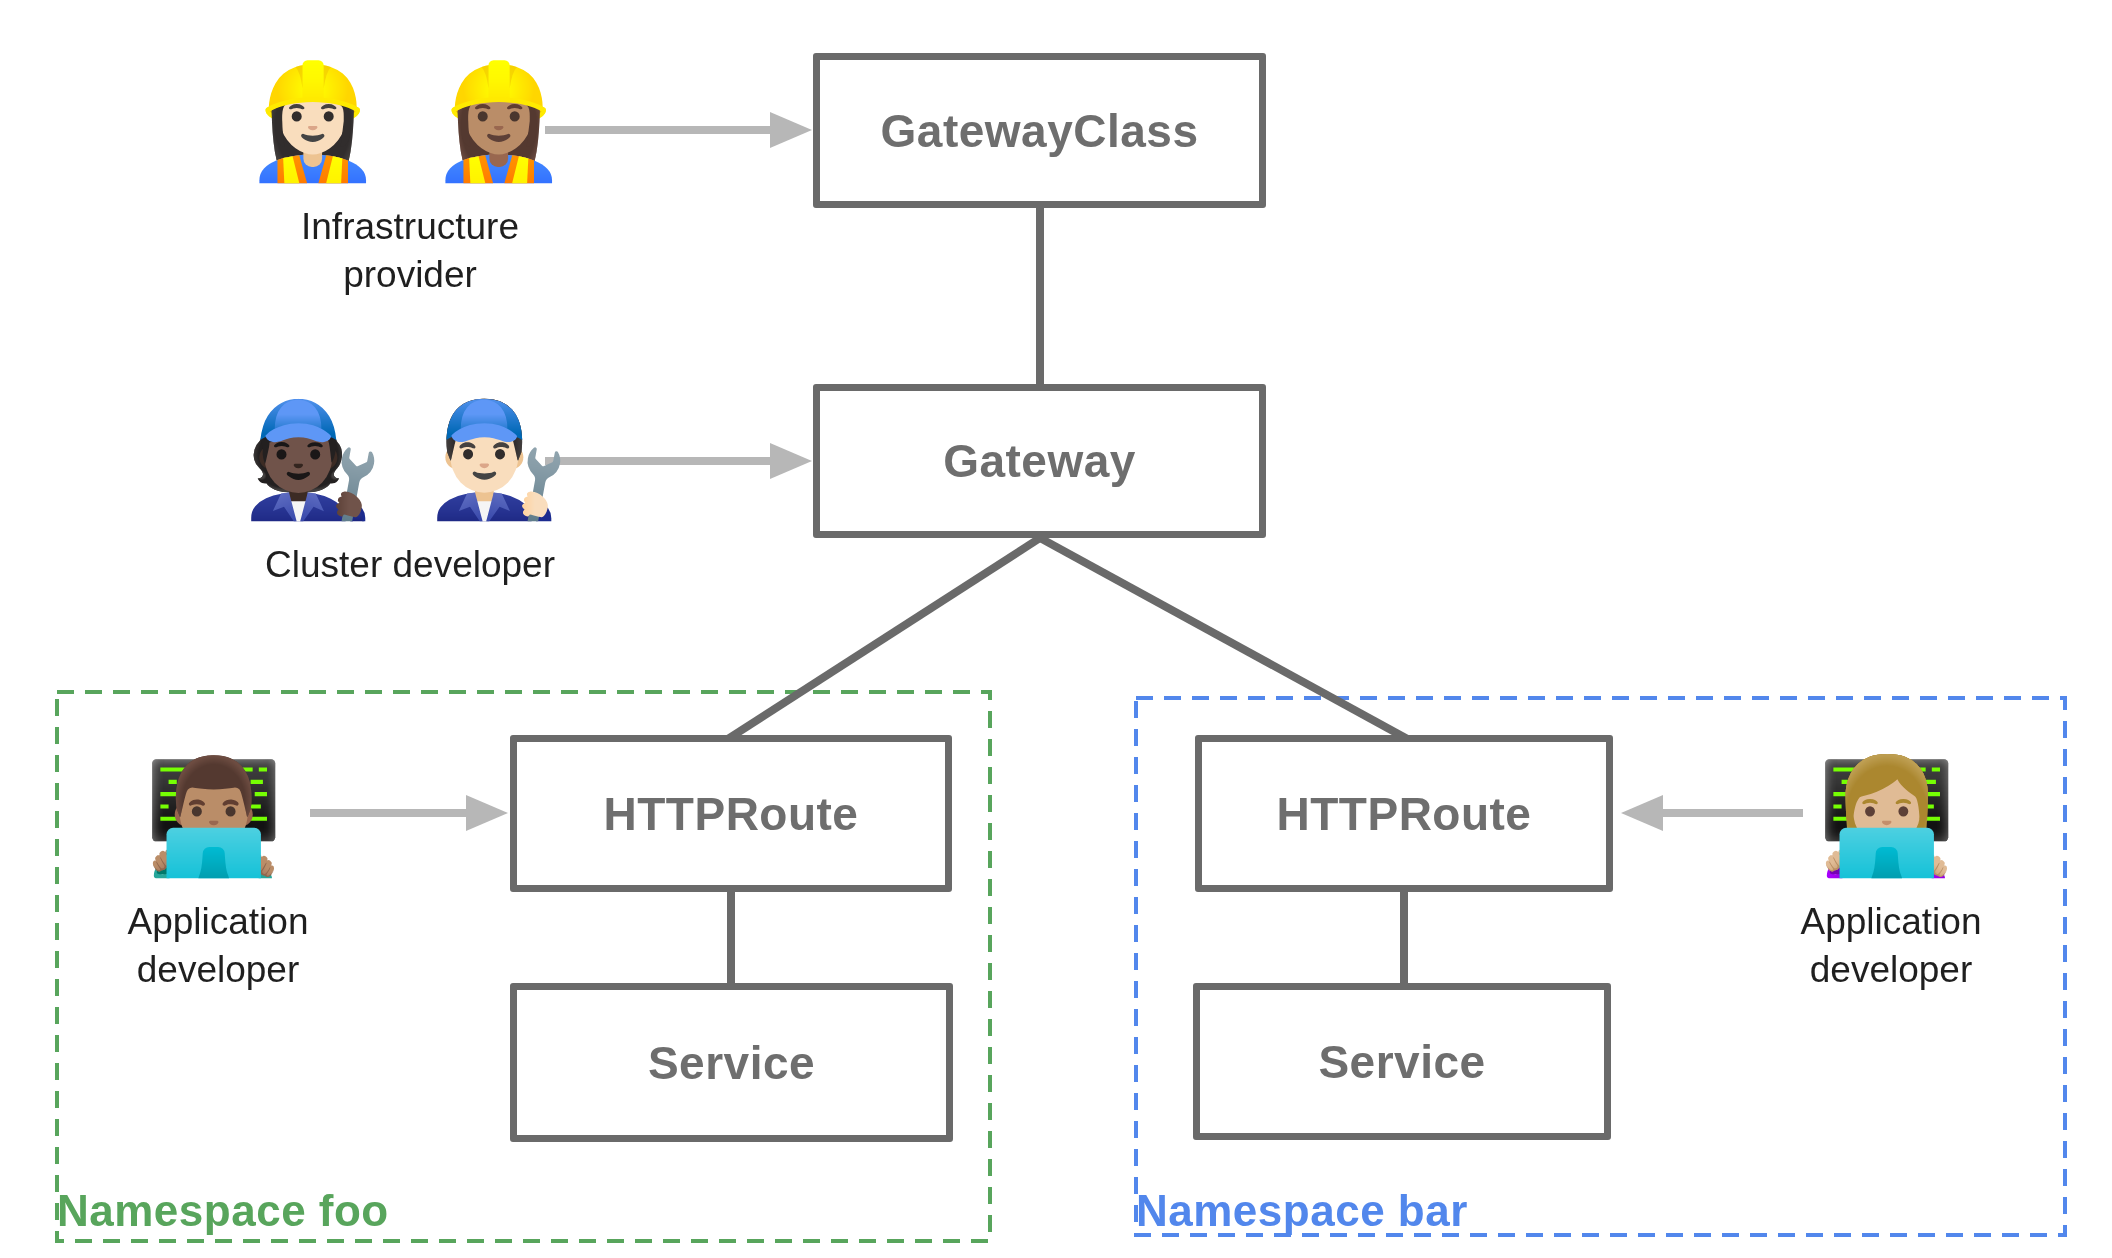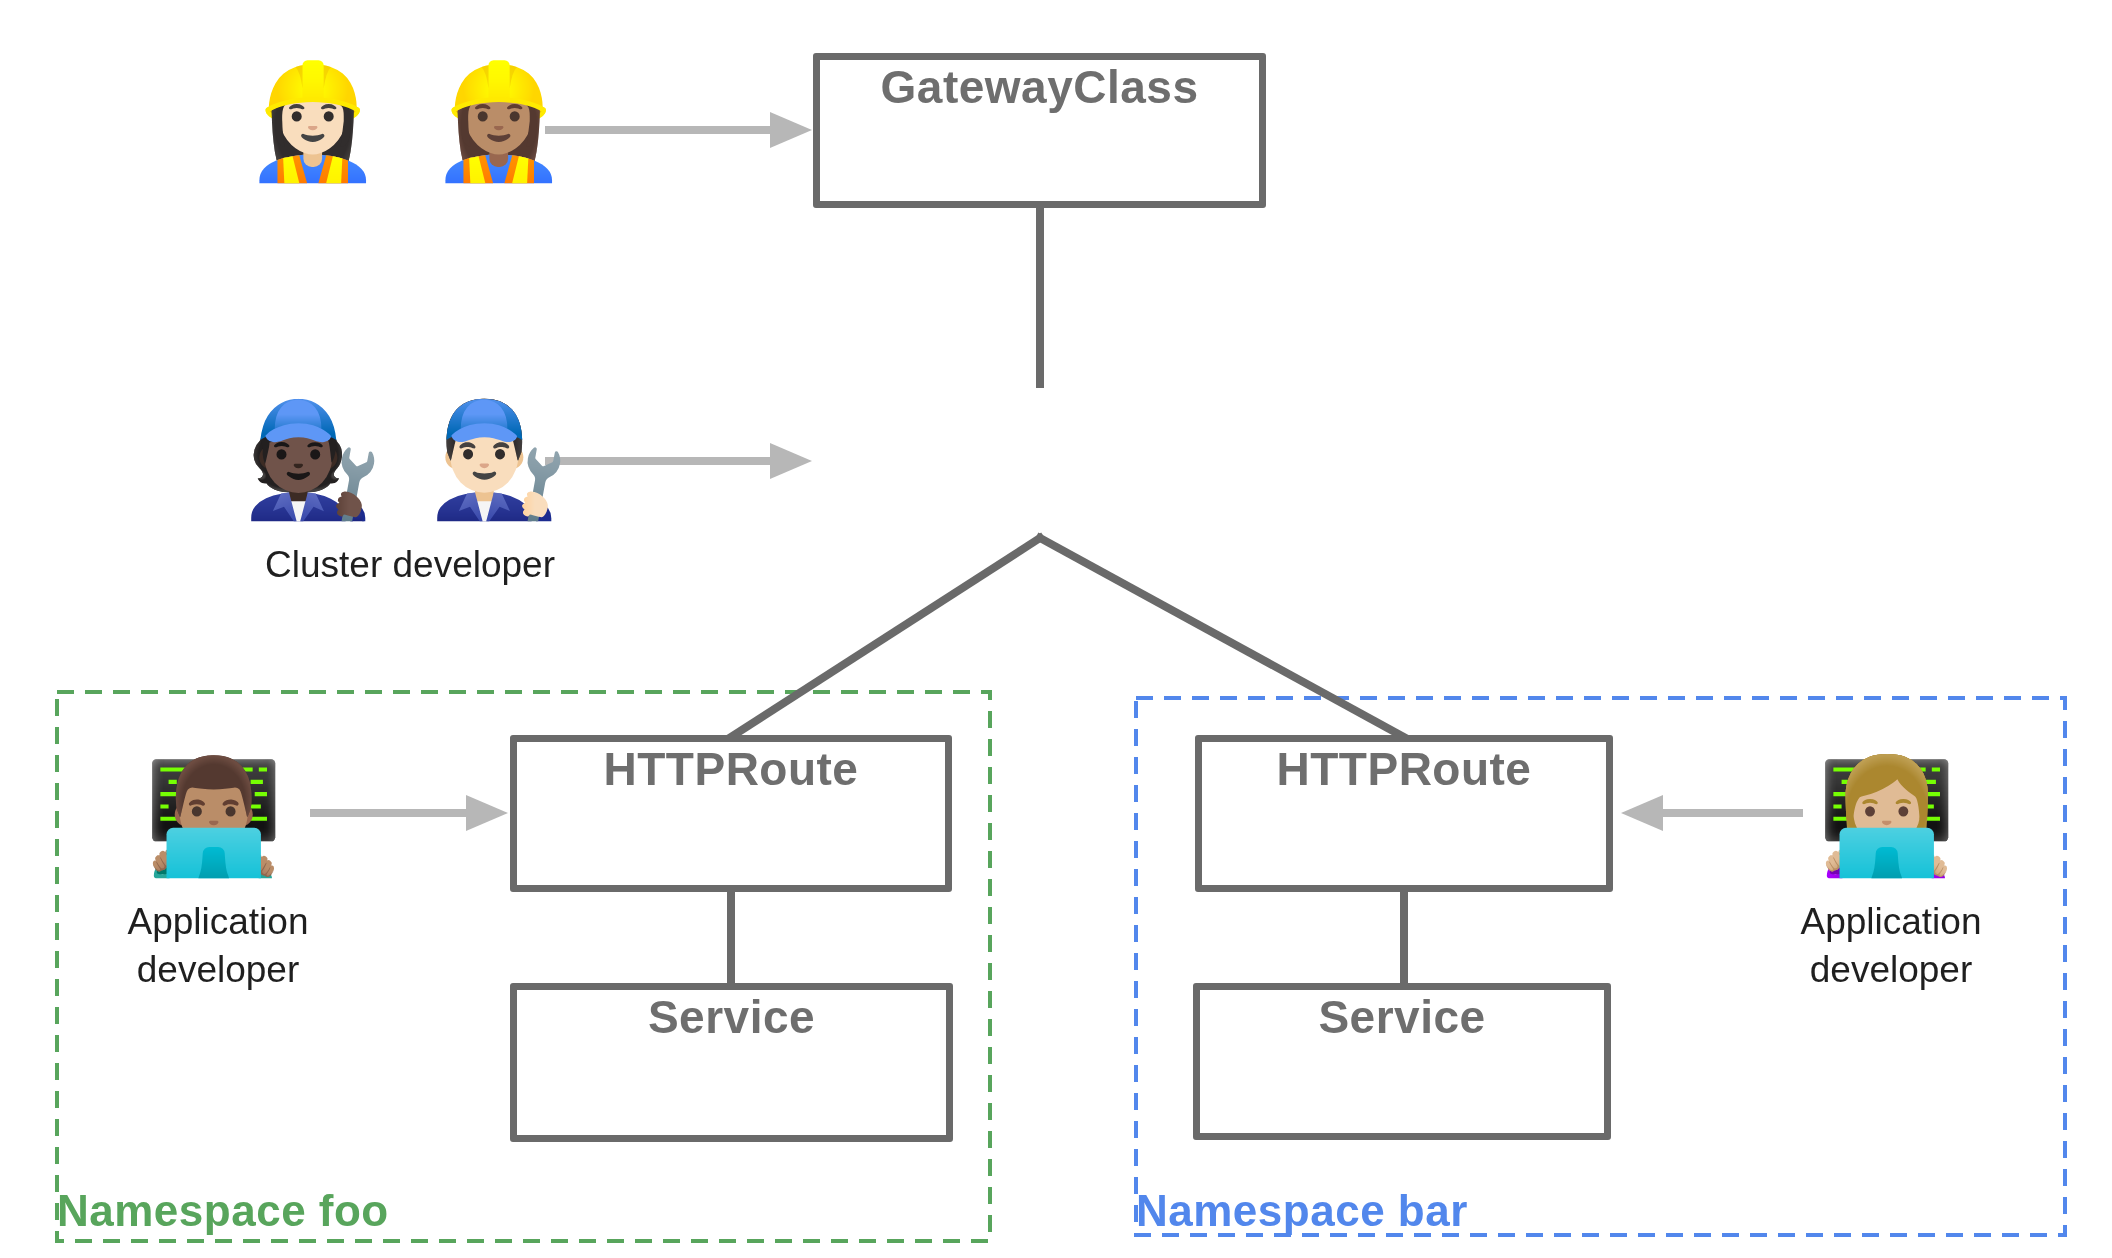--- a/index.html
+++ b/index.html
@@ -27,21 +27,21 @@
   .ns-rect.bar{stroke:var(--ns-bar);}
   .arrow-line{stroke:var(--arrow);stroke-width:8;}
   .arrow-head{fill:var(--arrow);stroke:none;}
 
   .box{
     position:absolute;z-index:2;
     box-sizing:border-box;
     background:var(--bg);
     border:7px solid var(--box-border);
     border-radius:3px;
-    display:flex;align-items:flex-start;justify-content:center;
+    display:flex;align-items:center;justify-content:center;
     font-weight:bold;font-size:46px;color:var(--box-text);
     letter-spacing:0.5px;
   }
   .box.gatewayclass{left:813px;top:53px;width:453px;height:155px;}
   .box.gateway{left:813px;top:384px;width:453px;height:154px;}
   .box.httproute-foo{left:510px;top:735px;width:442px;height:157px;}
   .box.httproute-bar{left:1195px;top:735px;width:418px;height:157px;}
   .box.service-foo{left:510px;top:983px;width:443px;height:159px;}
   .box.service-bar{left:1193px;top:983px;width:418px;height:157px;}
 
@@ -100,35 +100,39 @@
     </g>
     <g>
       <line class="arrow-line" x1="1803" y1="813" x2="1659" y2="813"></line>
       <polygon class="arrow-head" points="1663,795 1663,831 1621,813"></polygon>
     </g>
   </svg>
 
   <div class="box gatewayclass">
     <span>GatewayClass</span>
   </div>
+  <div class="box gateway">
+    <span>Gateway</span>
+  </div>
   <div class="box httproute-foo">
     <span>HTTPRoute</span>
   </div>
   <div class="box httproute-bar">
     <span>HTTPRoute</span>
   </div>
   <div class="box service-foo">
     <span>Service</span>
   </div>
   <div class="box service-bar">
     <span>Service</span>
   </div>
 
   <div class="person infra">
     <div class="emoji">👷🏻‍♀️ 👷🏽‍♀️</div>
+    <div class="person-label">Infrastructure provider</div>
   </div>
   <div class="person cluster">
     <div class="emoji">🧑🏿‍🔧 👨🏻‍🔧</div>
     <div class="person-label">Cluster developer</div>
   </div>
   <div class="person appdev-foo">
     <div class="emoji">👨🏽‍💻</div>
     <div class="person-label">Application developer</div>
   </div>
   <div class="person appdev-bar">

